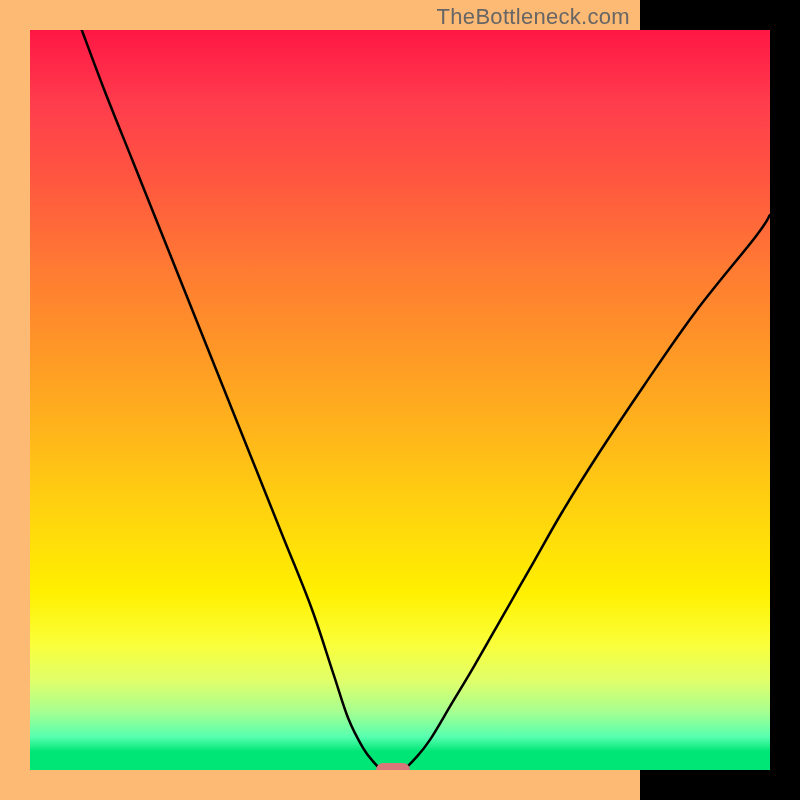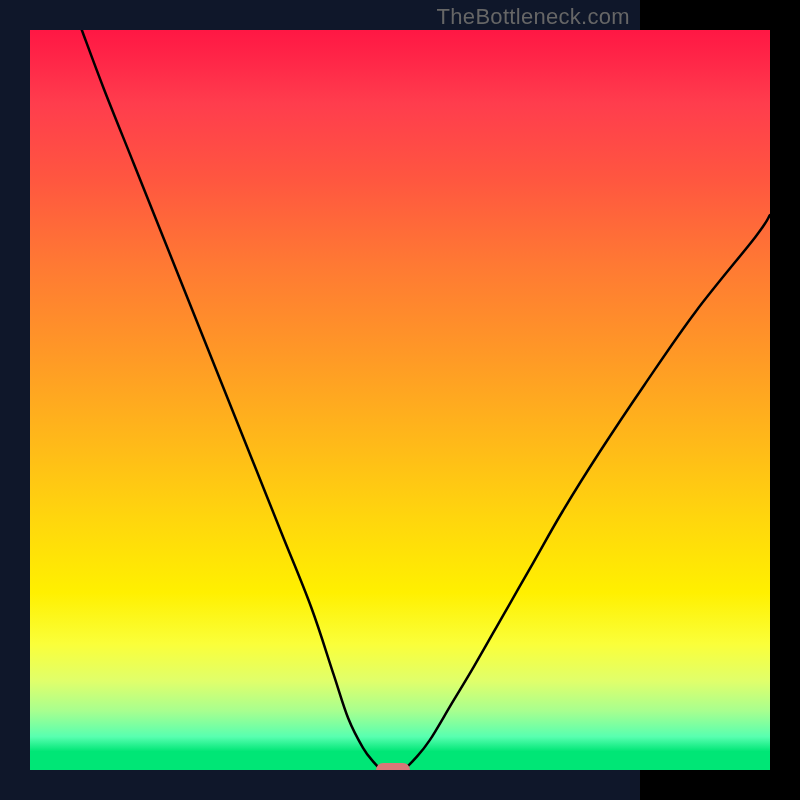--- a/index.html
+++ b/index.html
@@ -8,21 +8,21 @@
     width: 800px;
     height: 800px;
     overflow: hidden;
     background: #000;
     font-family: Arial, Helvetica, sans-serif;
   }
   .frame {
     position: relative;
     width: 640px;
     height: 800px;
-    background: #0f172a;
+    background: #fdba74;
   }
   .watermark {
     position: absolute;
     top: 4px;
     right: 10px;
     color: #666;
     font-size: 22px;
     font-weight: 500;
     letter-spacing: 0.3px;
     z-index: 10;

